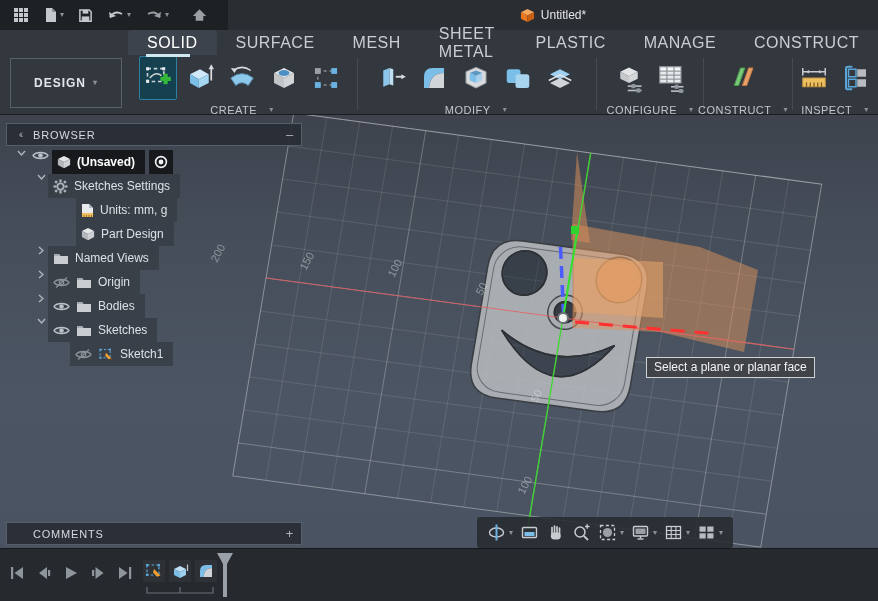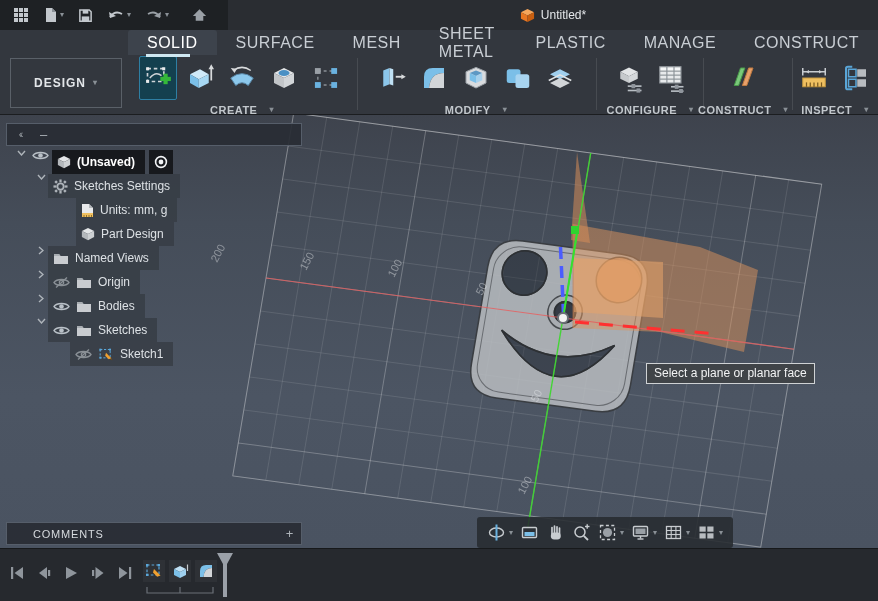--- a/index.html
+++ b/index.html
@@ -18,28 +18,28 @@
   .ribbon { position:absolute; left:0; top:30px; width:878px; height:85px; background:#33373e; border-bottom:1px solid #1b1d20; }
   .tabs { position:absolute; left:128px; top:0; height:25px; display:flex; }
   .tab { padding:0 19px; display:flex; align-items:center; font-size:16px; letter-spacing:0.5px; color:#c9ced4; }
   .tab.active { background:#3d434c; color:#ffffff; border-radius:3px 3px 0 0; }
   .design-btn { position:absolute; left:10px; top:28px; width:112px; height:50px; border:1px solid #5a6068; border-radius:0; display:flex; align-items:center; justify-content:center; gap:7px; font-size:12px; font-weight:bold; letter-spacing:1px; color:#e3e6e9; }
   .rgroup { position:absolute; top:26px; display:flex; flex-direction:column; align-items:center; }
   .ricons { display:flex; align-items:flex-start; gap:4px; height:46px; }
   .rtool { width:38px; height:44px; display:flex; align-items:center; justify-content:center; border-radius:2px; position:relative; }
   .rtool.selected { background:#14404f; border:1px solid #2e7fa3; }
   .rtool.selected::before { content:""; position:absolute; top:-3px; left:6px; right:-14px; height:3px; background:#cfe8f2; }
-  .glabel { margin-top:2px; font-size:11px; color:#c2c7cc; letter-spacing:0.5px; display:flex; align-items:center; gap:12px;font-weight:bold; }
+  .glabel { margin-top:2px; font-size:11px; color:#c2c7cc; letter-spacing:0.5px; display:flex; align-items:center; gap:12px; }
   .rdivider { position:absolute; top:28px; width:1px; height:52px; background:rgba(255,255,255,0.10); }
 
   
   .viewport { position:absolute; left:0; top:115px; width:878px; height:433px;
     background:linear-gradient(180deg,#3e434d 0%, #454d59 25%, #4c5563 65%, #4a5361 100%); }
   .scene { position:absolute; left:0; top:0; }
-  .tooltip { position:absolute; left:646px; top:248px; background:#404448; border:1px solid #cfd2d4; color:#f2f3f4; font-size:12px; padding:2px 7px 3px; white-space:nowrap; }
+  .tooltip { position:absolute; left:646px; top:242px; background:#404448; border:1px solid #cfd2d4; color:#f2f3f4; font-size:12px; padding:2px 7px 3px; white-space:nowrap; }
   .navbar { position:absolute; left:477px; top:402px; height:31px; display:flex; align-items:center; gap:7px; padding:0 10px; background:rgba(39,43,48,0.88); border-radius:3px; }
   .nbtn { display:flex; align-items:center; gap:3px; }
 
   
   .panelbar { position:absolute; left:6px; width:296px; height:23px; background:rgba(40,45,52,0.92); border:1px solid #565e6a; display:flex; align-items:center; font-size:11px; letter-spacing:0.8px; color:#d6dade; }
   .browser-header { top:8px; }
   .comments-bar { top:407px; }
   .panelbar .ptitle { flex:1; }
   .panelbar .pbtn { width:22px; text-align:center; color:#aeb4ba; font-size:13px; }
   .phead-icon { width:26px; text-align:center; color:#9aa0a6; font-size:10px; letter-spacing:-2px; }
@@ -483,20 +483,21 @@
               <rect x="2.5" y="10.3" width="6.2" height="5.2"></rect>
               <rect x="10.3" y="10.3" width="6.2" height="5.2"></rect>
             </g>
           </svg>
         <span class="caret">▾</span>
       </span>
     </div>
 
     <div class="panelbar browser-header">
       <span class="phead-icon">‹‹</span>
+      <span class="ptitle">BROWSER</span>
       <span class="pbtn">–</span>
     </div>
 
     <div class="tree">
 
       <div class="trow">
         <span class="chev" style="margin-left:14px;">
             <svg width="9" height="6" viewBox="0 0 9 6">
               <polyline points="1,1 4.5,5 8,1" fill="none" stroke="#aeb4ba" stroke-width="1.4"></polyline>
             </svg>

